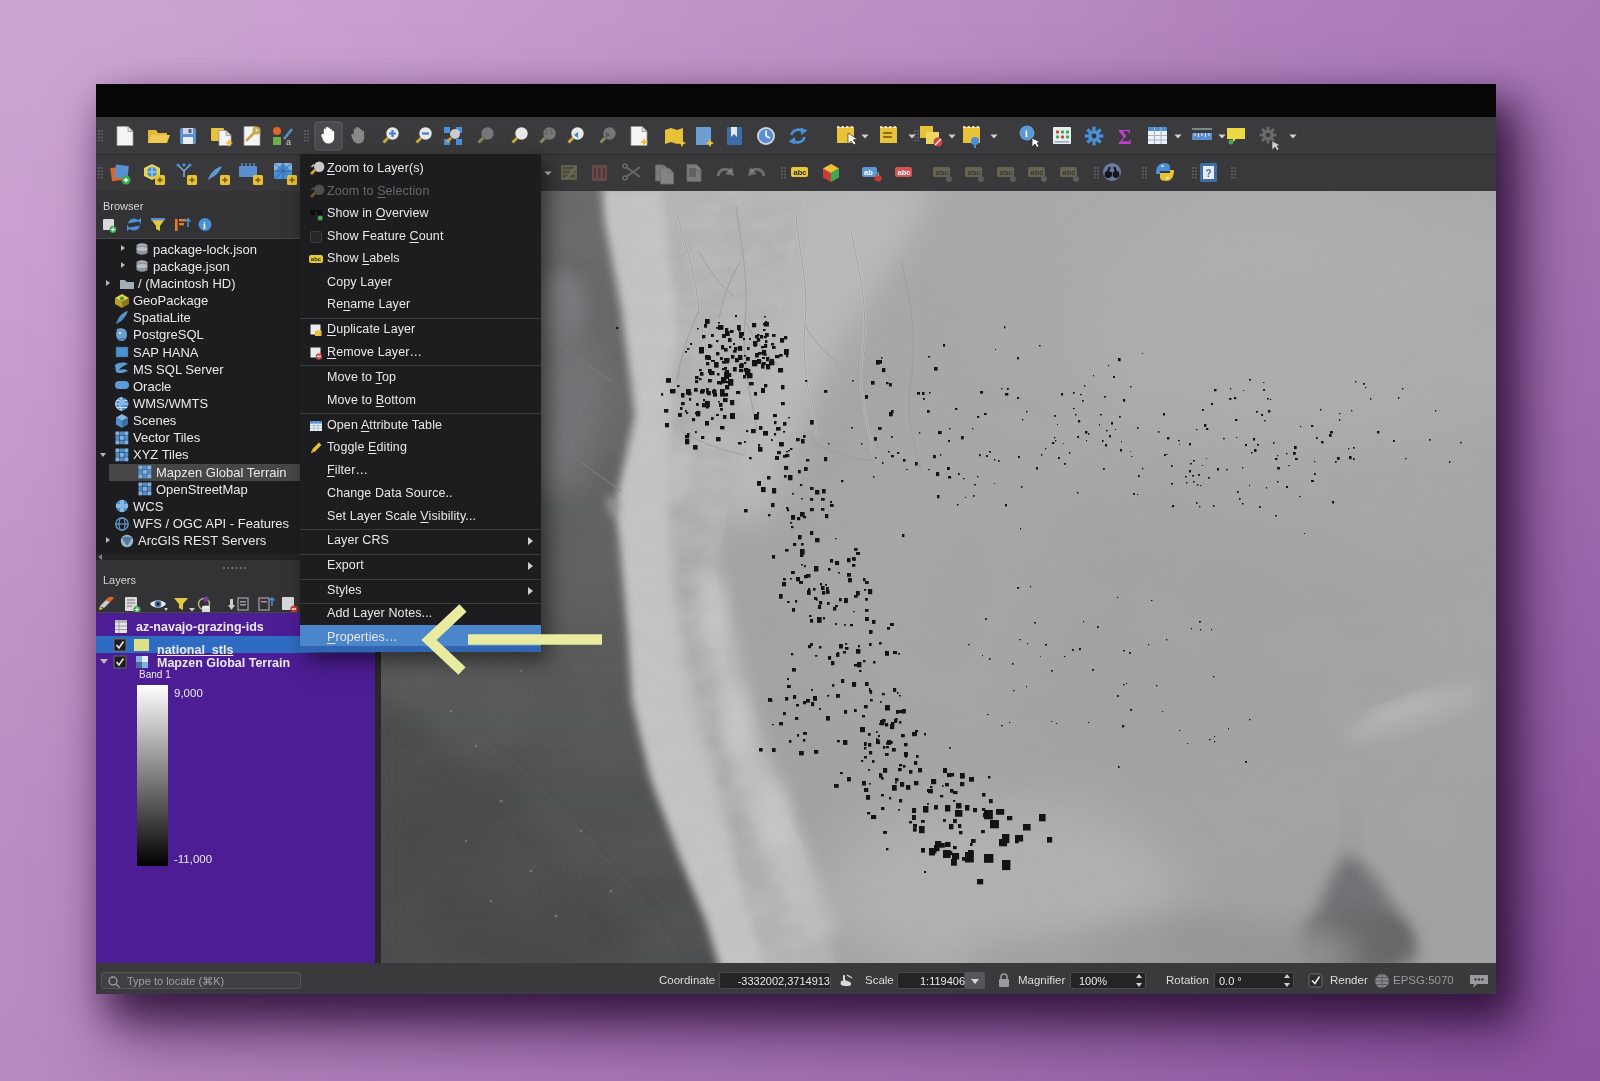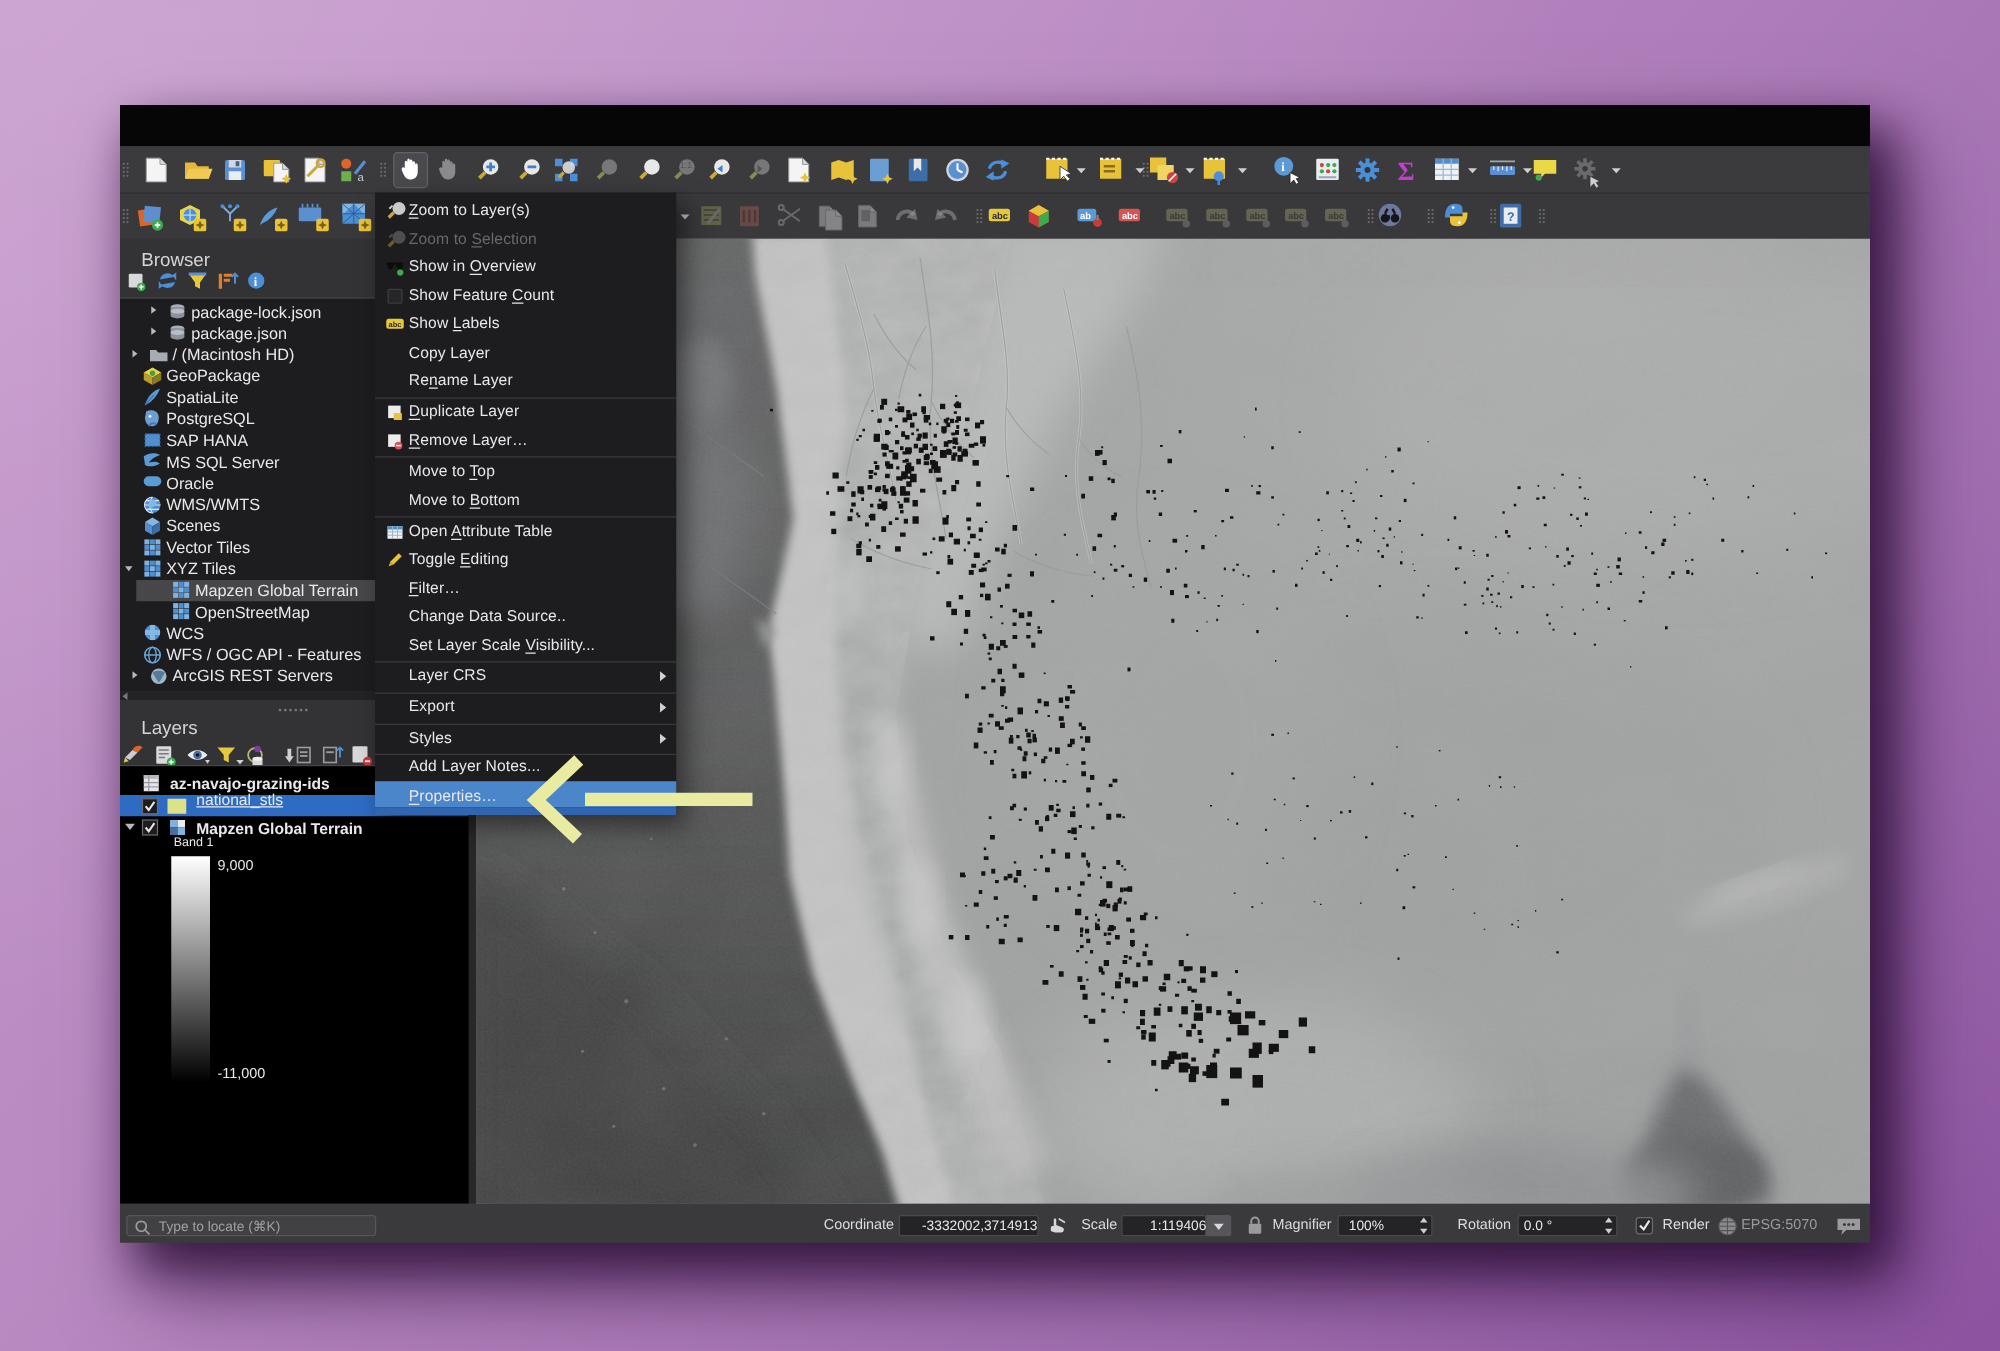--- a/index.html
+++ b/index.html
@@ -5,24 +5,24 @@
 body { background:
  radial-gradient(1600px 1100px at 150px 50px, rgba(255,240,255,0.15), rgba(255,240,255,0) 70%),
  linear-gradient(131deg, #c59acb 0%, #b787c1 40%, #a26fb0 75%, #8d53a1 100%); }
 .win { position:absolute; left:96px; top:84px; width:1400px; height:910px; background:#3a3a3c; transform:translateZ(0);
  box-shadow: 14px 20px 36px 2px rgba(32,5,42,0.7), 26px 38px 60px 6px rgba(52,16,66,0.5); }
 .titlebar { position:absolute; left:0; top:0; width:1400px; height:33px; background:#060607; }
 .tb1 { position:absolute; left:0; top:33px; width:1400px; height:38px; background:#3b3b3d; border-bottom:1px solid #2c2c2e; }
 .tb2 { position:absolute; left:0; top:71px; width:1400px; height:36px; background:#39393b; }
 .dock { position:absolute; left:0; top:107px; width:279px; height:772px; background:#333335; }
 .dockborder { position:absolute; left:279px; top:107px; width:6px; height:772px; background:#28282a; }
-.ptitle { position:absolute; left:17px; color:#d5d5d7; font-size:15px; }
+.ptitle { position:absolute; left:7px; color:#d5d5d7; font-size:11px; }
 .tree { position:absolute; left:0; top:48px; width:279px; height:314px; background:#1d1d1f; overflow:hidden; }
 .tl { position:absolute; color:#e9e9eb; font-size:13px; white-space:nowrap; }
-.ltree { position:absolute; left:0; top:422px; width:279px; height:350px; background:#000000; overflow:hidden; }
+.ltree { position:absolute; left:0; top:422px; width:279px; height:350px; background:#4c1d95; overflow:hidden; }
 .menu { position:absolute; left:204px; top:70px; width:241px; height:498px; background:#1d1d20; box-shadow:7px 9px 20px rgba(0,0,0,0.5); }
 .mi { position:absolute; left:27px; font-size:12.5px; color:#e8e8ea; white-space:nowrap; letter-spacing:0.1px; }
 .mi.dis { color:#68686c;text-align:right; }
 .mi u { text-decoration-thickness:1px; text-underline-offset:2px; }
 .statusbar { position:absolute; left:0; top:879px; width:1400px; height:31px; background:#3a3a3c; font-size:11px; }
 .sbox { position:absolute; background:#414144; border:1px solid #565659; border-radius:3px; }
 .sbox.dark { background:#242427; border:1px solid #4a4a4e; border-radius:2px; }
 .sblabel { position:absolute; color:#dcdcde; font-size:11.5px; }
 .canvas { position:absolute; left:285px; top:107px; width:1115px; height:772px; overflow:hidden; background:#a8a8a8; }
 </style></head><body>
@@ -1602,21 +1602,21 @@
           <rect x="1" y="1" width="12" height="3" fill="#b8b8bc"></rect>
           <path d="M5 1 L5 14 M1 7 L13 7 M1 10.5 L13 10.5" stroke="#9a9aa0" stroke-width="1"></path>
         </svg>
       <div class="tl" style="left:40px;top:7px;font-weight:700;font-size:12.5px">az-navajo-grazing-ids</div>
       <div style="position:absolute;left:0;top:23px;width:279px;height:17px;background:#2e6cc4"></div>
       <svg style="position:absolute;left:17px;top:25px" width="15" height="14">
           <rect x="1" y="1" width="12" height="12" fill="#1d1d1f" stroke="#6a6a6e"></rect>
           <path d="M3.5 7 L6 10 L10.5 3.5" stroke="#e8e8e8" stroke-width="1.6" fill="none"></path>
         </svg>
       <div style="position:absolute;left:38px;top:26px;width:15px;height:12px;background:#dde289"></div>
-      <div class="tl" style="left:61px;top:20px;font-weight:400;font-size:12.5px;text-decoration:underline">national_stls</div>
+      <div class="tl" style="left:61px;top:30px;font-weight:700;font-size:12.5px;text-decoration:underline">national_stls</div>
       <div style="position:absolute;left:4px;top:46px;width:0;height:0;border-top:5px solid #b8b8b8;border-left:4px solid transparent;border-right:4px solid transparent"></div>
       <svg style="position:absolute;left:17px;top:42px" width="15" height="14">
           <rect x="1" y="1" width="12" height="12" fill="#1d1d1f" stroke="#6a6a6e"></rect>
           <path d="M3.5 7 L6 10 L10.5 3.5" stroke="#e8e8e8" stroke-width="1.6" fill="none"></path>
         </svg>
       <svg style="position:absolute;left:39px;top:42px" width="16" height="14">
         <rect x="1" y="1" width="6" height="6" fill="#7fb2e0"></rect>
           <rect x="7" y="1" width="6" height="6" fill="#e9edf2"></rect>
         <rect x="1" y="7" width="6" height="6" fill="#4a6e9e"></rect>
           <rect x="7" y="7" width="6" height="6" fill="#7fb2e0"></rect>

